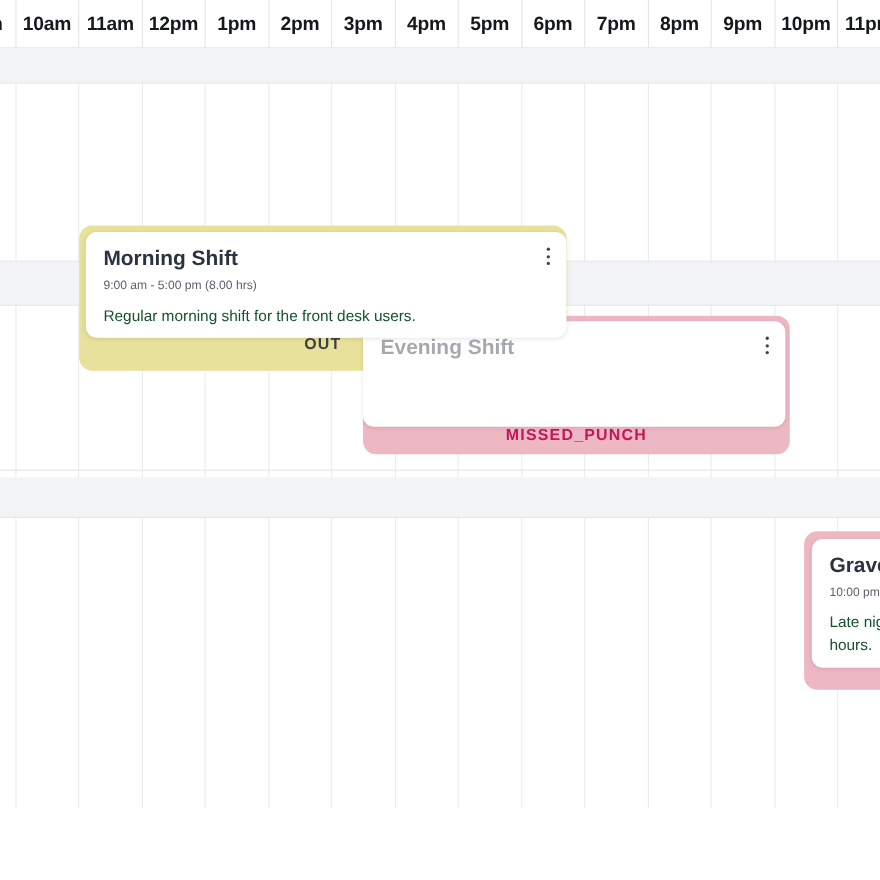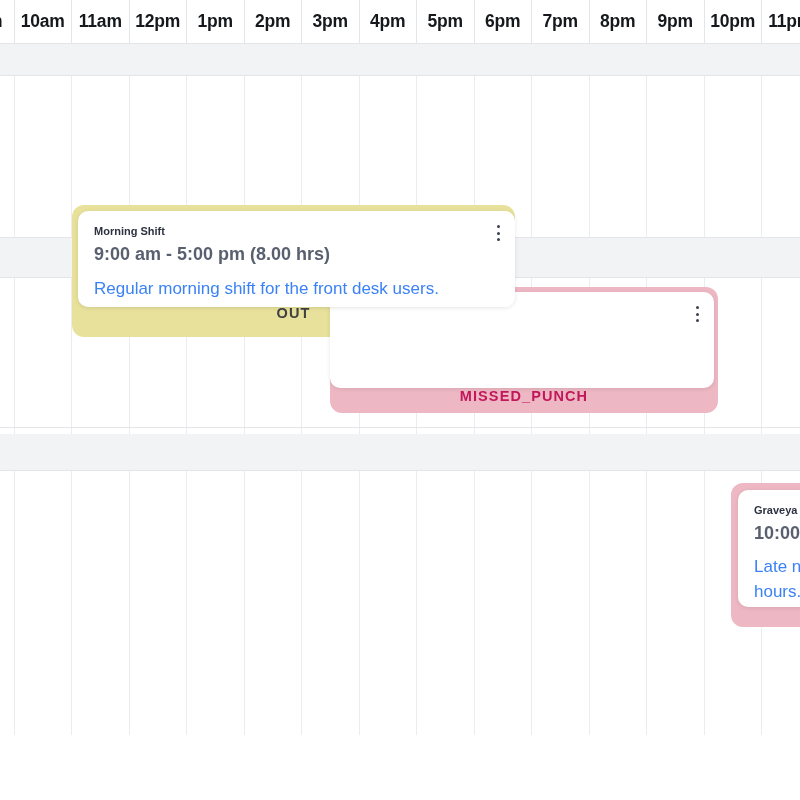--- a/index.html
+++ b/index.html
@@ -128,35 +128,35 @@
   
   .tip {
     position: absolute;
     background: #ffffff;
     border-radius: 10px;
     box-shadow: 0 1px 4px rgba(0,0,0,0.10);
     padding: 14px 16px 14px 16px;
     z-index: 20;
   }
   .tip-title {
-    font-size: 11px;
+    font-size: 19px;
     font-weight: bold;
     color: #2c3240;
     line-height: 1.2;
     padding-right: 26px;
   }
   .tip-time {
-    font-size: 18px;
-    font-weight: bold;
+    font-size: 11px;
+    font-weight: normal;
     color: #585f6e;
     margin-top: 6px;
   }
   .tip-desc {
-    font-size: 17px;
-    color: #3b82f6;
+    font-size: 14px;
+    color: #14532d;
     margin-top: 12px;
     line-height: 1.42;
   }
   .kebab {
     position: absolute;
     top: 14px;
     right: 14px;
     width: 4px;
     height: 18px;
     cursor: pointer;
@@ -239,20 +239,21 @@
     </div>
 
     <div class="event event-pink" style="left:731px; top:439px; width:140px; height:144px;"></div>
 
     <div class="tip tip-faded" style="left:330px; top:248px; width:384px; height:96px; z-index:21;">
       <div class="kebab">
         <i></i>
           <i></i>
           <i></i>
       </div>
+      <div class="tip-title">Evening Shift</div>
     </div>
 
     <div class="tip" style="left:78px; top:167px; width:437px; height:96px; z-index:30;">
       <div class="kebab">
         <i></i>
           <i></i>
           <i></i>
       </div>
       <div class="tip-title">Morning Shift</div>
       <div class="tip-time">9:00 am - 5:00 pm (8.00 hrs)</div>

